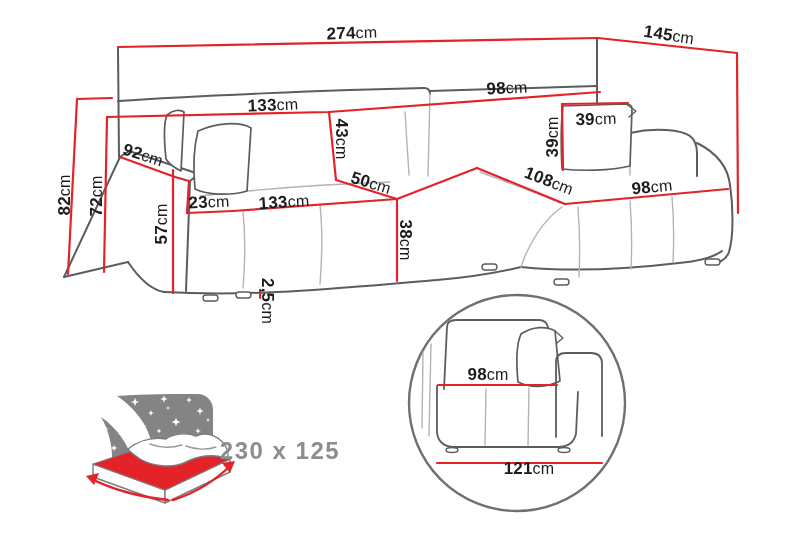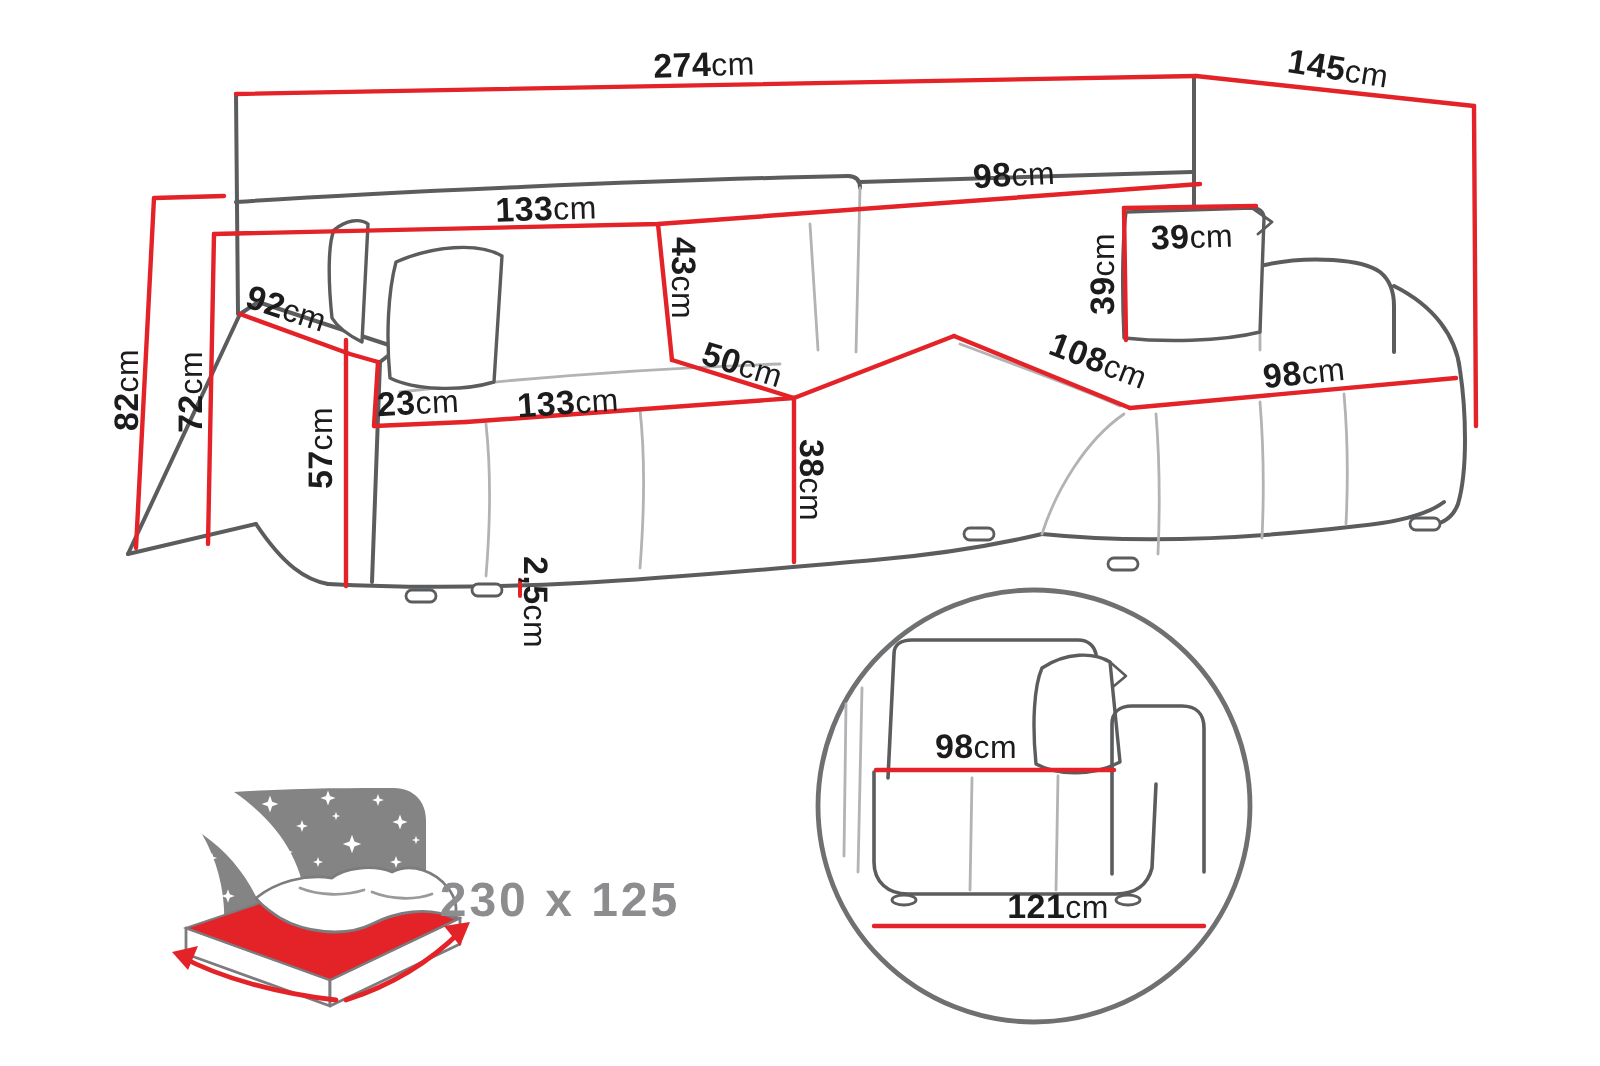--- a/index.html
+++ b/index.html
@@ -158,17 +158,17 @@
   <div class="dim" style="left:96px;top:196px;transform:translate(-50%,-50%) rotate(-90deg)"><span>72</span><span class="u">cm</span></div>
   <div class="dim" style="left:161px;top:224px;transform:translate(-50%,-50%) rotate(-90deg)"><span>57</span><span class="u">cm</span></div>
   <div class="dim" style="left:209px;top:202px;transform:translate(-50%,-50%) rotate(-3deg)"><span>23</span><span class="u">cm</span></div>
   <div class="dim" style="left:284px;top:202px;transform:translate(-50%,-50%) rotate(-4deg)"><span>133</span><span class="u">cm</span></div>
   <div class="dim" style="left:371px;top:183px;transform:translate(-50%,-50%) rotate(17deg)"><span>50</span><span class="u">cm</span></div>
   <div class="dim" style="left:405px;top:240px;transform:translate(-50%,-50%) rotate(90deg)"><span>38</span><span class="u">cm</span></div>
   <div class="dim" style="left:549px;top:181px;transform:translate(-50%,-50%) rotate(21deg)"><span>108</span><span class="u">cm</span></div>
   <div class="dim" style="left:652px;top:187px;transform:translate(-50%,-50%) rotate(-6deg)"><span>98</span><span class="u">cm</span></div>
   <div class="dim" style="left:267px;top:301px;transform:translate(-50%,-50%) rotate(90deg)"><span>2,5</span><span class="u">cm</span></div>
   <div class="dim" style="left:488px;top:374px;transform:translate(-50%,-50%)"><span>98</span><span class="u">cm</span></div>
-  <div class="dim" style="left:529px;top:454px;transform:translate(-50%,-50%)"><span>121</span><span class="u">cm</span></div>
+  <div class="dim" style="left:529px;top:468px;transform:translate(-50%,-50%)"><span>121</span><span class="u">cm</span></div>
 
   <div class="big" style="left:280px;top:451px;transform:translate(-50%,-50%)">230 x 125</div>
 
 </div>
 
 </body></html>

